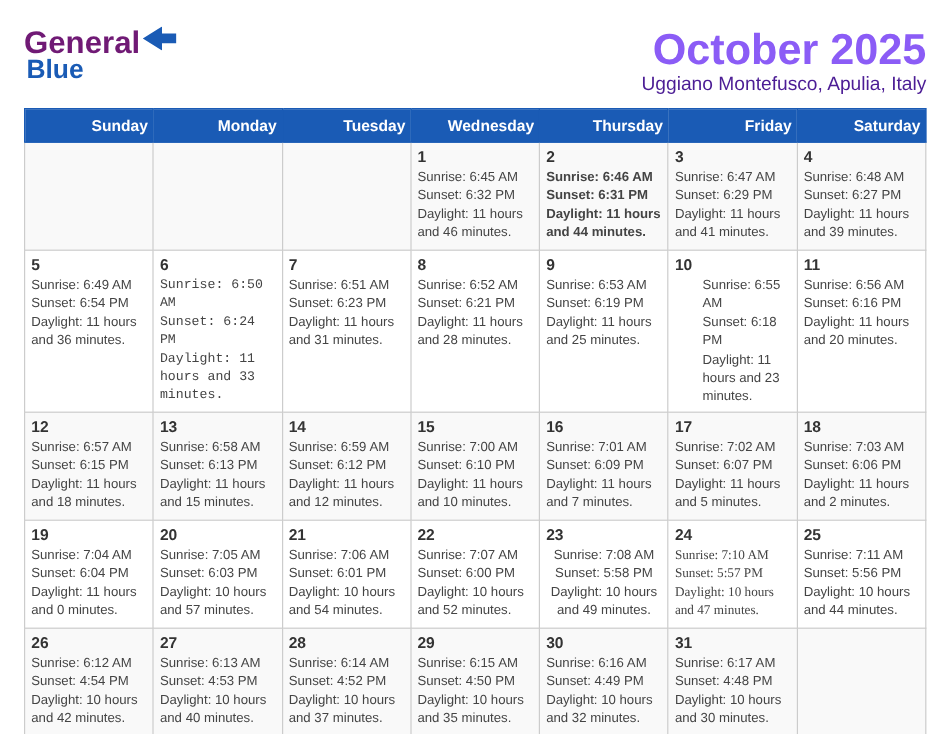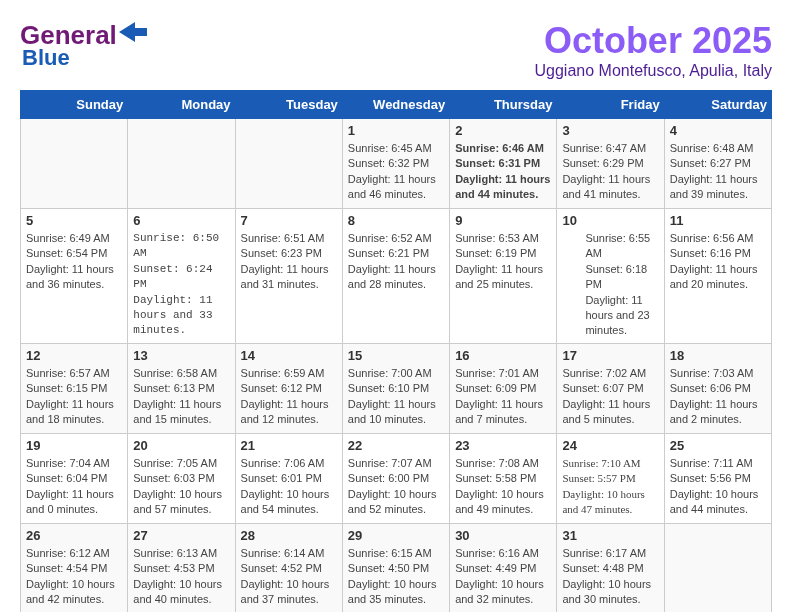--- a/index.html
+++ b/index.html
@@ -241,21 +241,21 @@
 Daylight: 10 hours and 54 minutes.</div>
         </td>
         <td>
           <div class="day-number">22</div>
           <div class="day-info" style="white-space: pre-line;">Sunrise: 7:07 AM
 Sunset: 6:00 PM
 Daylight: 10 hours and 52 minutes.</div>
         </td>
         <td>
           <div class="day-number">23</div>
-          <div class="day-info" style="white-space: pre-line;">Sunrise: 7:08 AM
+          <div class="day-info" style="white-space: pre-line; text-align: center;">Sunrise: 7:08 AM
 Sunset: 5:58 PM
 Daylight: 10 hours and 49 minutes.</div>
         </td>
         <td>
           <div class="day-number">24</div>
           <div class="day-info" style="white-space: pre-line; font-family: Liberation Serif, serif;">Sunrise: 7:10 AM
 Sunset: 5:57 PM
 Daylight: 10 hours and 47 minutes.</div>
         </td>
         <td>

